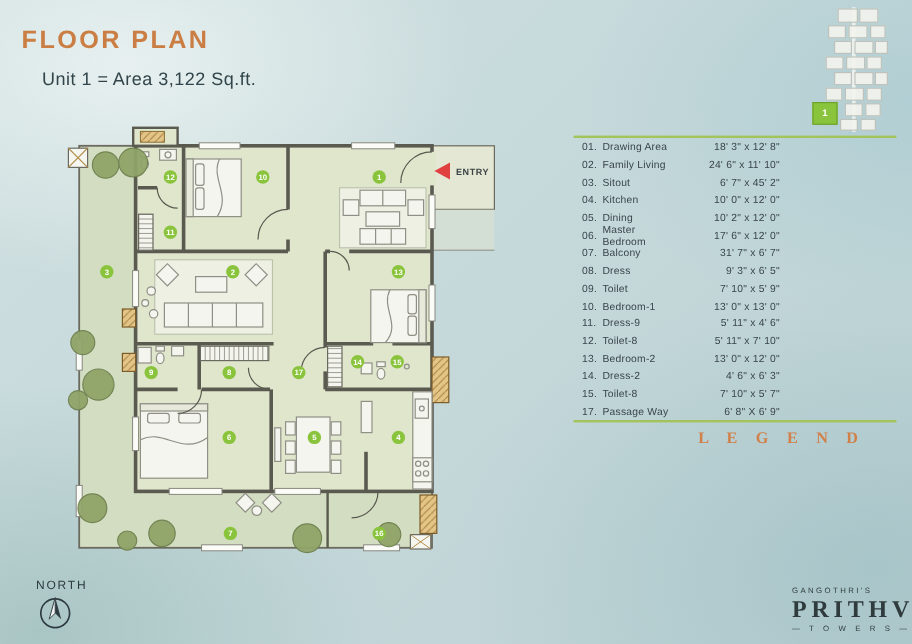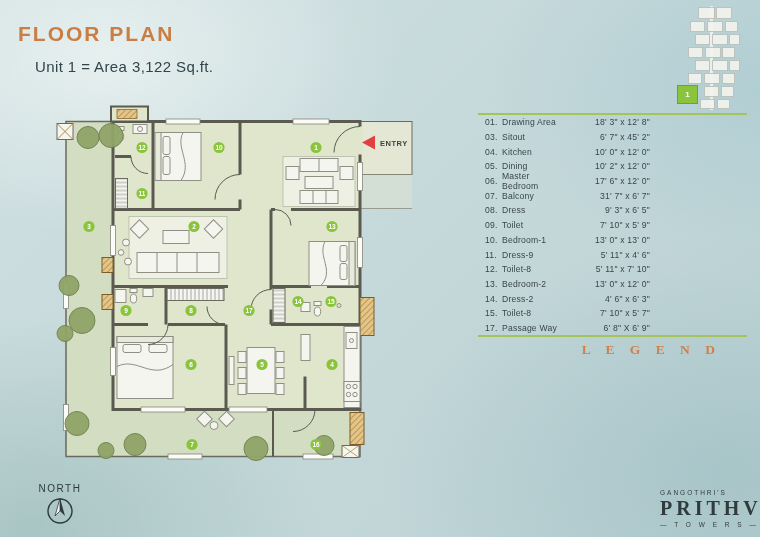--- a/index.html
+++ b/index.html
@@ -29,21 +29,21 @@
   .lrule{height:0;border-top:2px solid #a3c45a;}
   .lrow{display:flex;align-items:center;height:14.7px;font-size:8.6px;color:#3a454b;letter-spacing:.2px;}
   .lno{width:24px;padding-left:7px;box-sizing:border-box;}
   .lname{flex:1;}
   .ldim{width:82px;text-align:right;white-space:nowrap;}
   .lspace{width:97px;}
   .legend-title{margin-top:5px;text-align:right;padding-right:26px;
     font-family:Liberation Serif, serif;font-weight:bold;font-size:13.5px;
     letter-spacing:6px;color:#d2804a;}
   
-  .north{position:absolute;left:30px;top:483px;width:60px;text-align:center;}
+  .north{position:absolute;left:30px;top:483px;width:60px;text-align:left;}
   .north-label{font-size:10px;letter-spacing:1.5px;color:#2c3b40;margin-bottom:1px;}
   
   .brand{position:absolute;left:660px;top:489px;width:120px;text-align:left;color:#2f3b3d;}
   .brand-pre{font-size:6.5px;letter-spacing:2px;}
   .brand-name{font-family:"Liberation Serif",serif;font-weight:bold;font-size:20px;letter-spacing:4px;margin-top:1px;}
   .brand-suf{font-size:6.5px;letter-spacing:3px;margin-top:1px;}
 </style>
 </head>
 <body>
 
@@ -369,20 +369,26 @@
 
   <div class="legend">
     <div class="lrule"></div>
     <div class="lrow">
         <span class="lno">01.</span>
         <span class="lname">Drawing Area</span>
         <span class="ldim">18' 3" x 12' 8"</span>
         <span class="lspace"></span>
       </div>
     <div class="lrow">
+        <span class="lno">02.</span>
+        <span class="lname">Family Living</span>
+        <span class="ldim">24' 6" x 11' 10"</span>
+        <span class="lspace"></span>
+      </div>
+    <div class="lrow">
         <span class="lno">03.</span>
         <span class="lname">Sitout</span>
         <span class="ldim">6' 7" x 45' 2"</span>
         <span class="lspace"></span>
       </div>
     <div class="lrow">
         <span class="lno">04.</span>
         <span class="lname">Kitchen</span>
         <span class="ldim">10' 0" x 12' 0"</span>
         <span class="lspace"></span>

